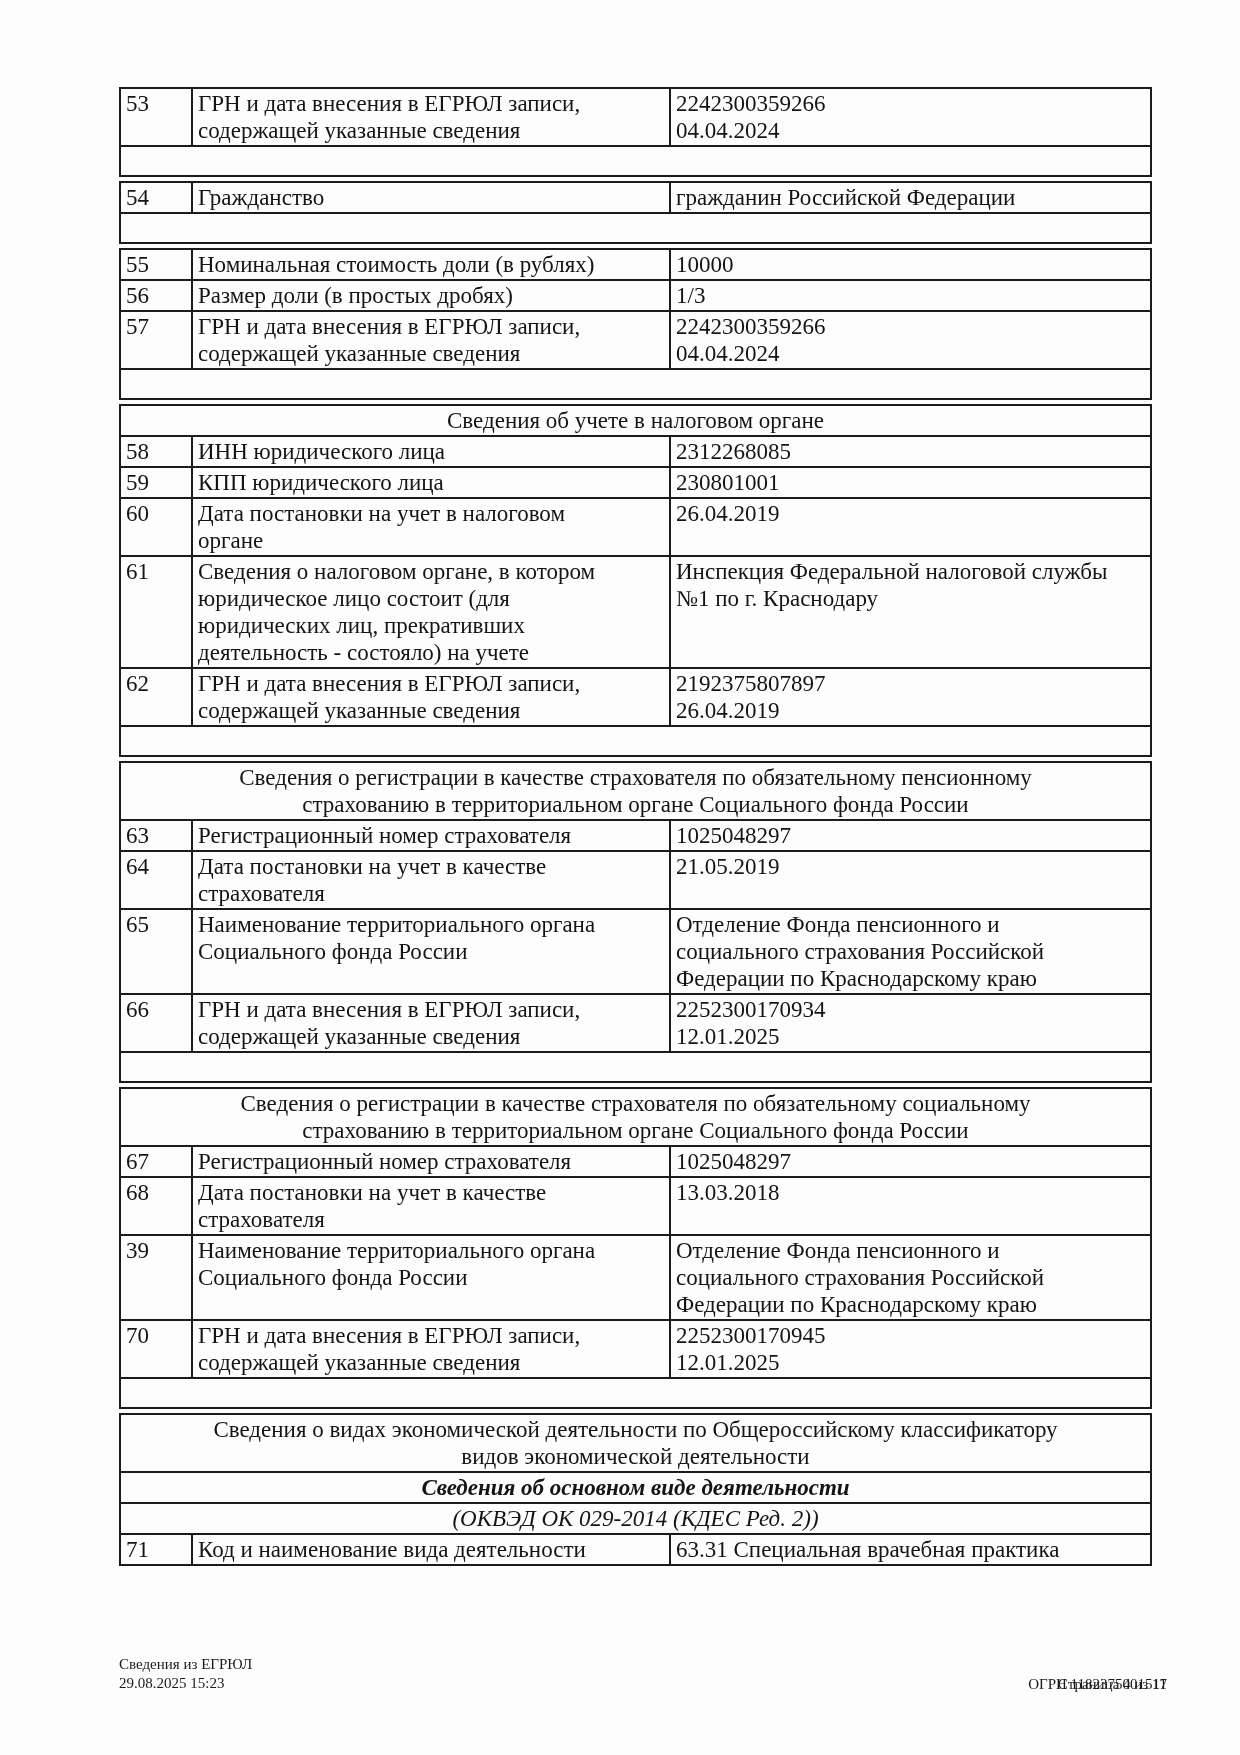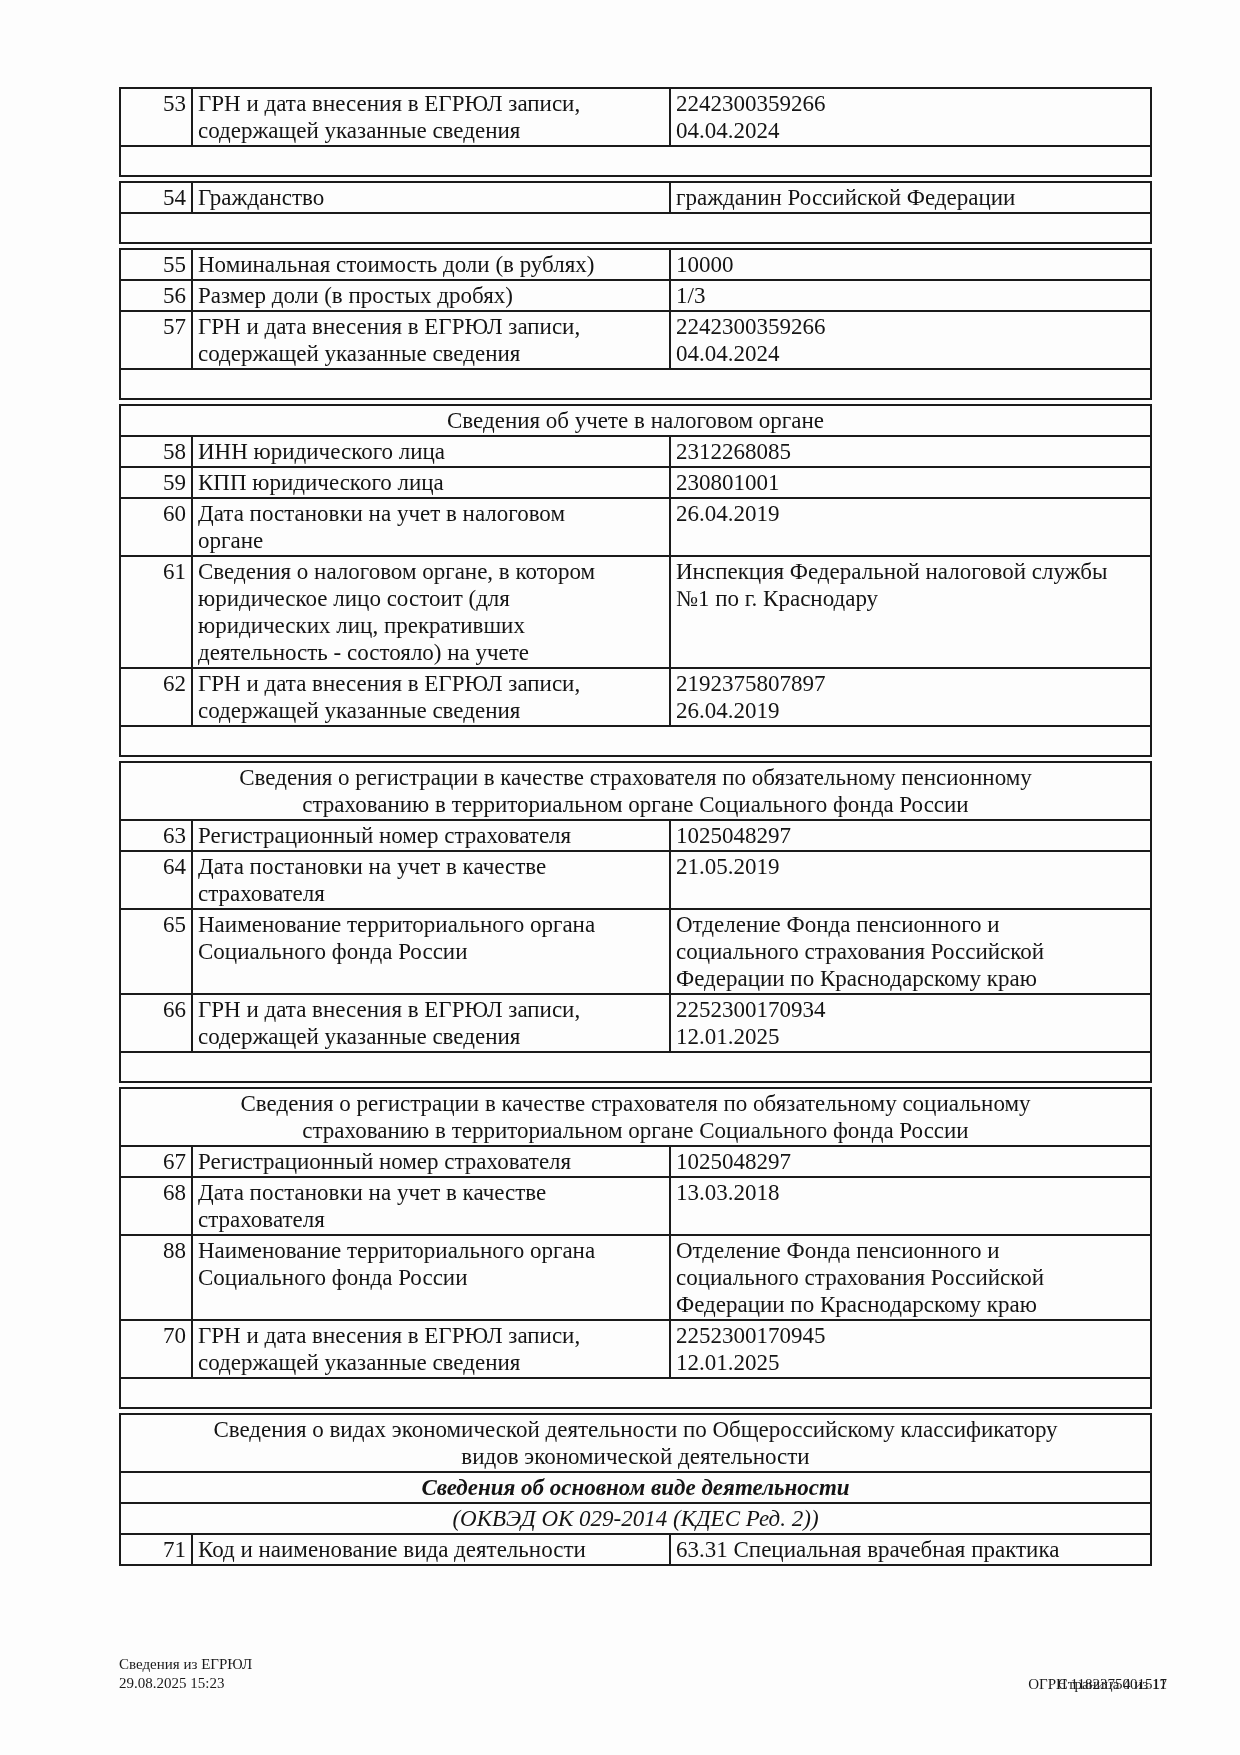--- a/index.html
+++ b/index.html
@@ -20,21 +20,21 @@
   }
   table.blk td {
     border:2px solid #1b1b1b;
     vertical-align:top;
     font-size:23px;
     line-height:27px;
     padding:1px 5px 1px 5px;
     white-space:pre-line;
     overflow:hidden;
   }
-  td.num { text-align:right; padding-left:0; padding-right:0; }
+  td.num { text-align:left; padding-left:0; padding-right:0; }
   tr.hdr td { text-align:center; font-weight:normal; white-space:pre-line; }
   tr.sub1 td { text-align:center; font-weight:bold; font-style:italic; }
   tr.sub2 td { text-align:center; font-style:italic; font-weight:normal; }
   tr.spacer td { height:28px; padding:0; }
   .footer {
     position:absolute; left:119px; top:1655px; width:1048px; height:39px;
     font-size:15px; line-height:19px; color:#1a1a1a;
   }
   .f-left { position:absolute; left:0; top:0; }
   .f-center { position:absolute; left:0; bottom:0; width:100%; text-align:right; }
@@ -221,21 +221,21 @@
         <td>Регистрационный номер страхователя</td>
         <td>1025048297</td>
       </tr>
       <tr>
         <td class="num">68</td>
         <td>Дата постановки на учет в качестве
 страхователя</td>
         <td>13.03.2018</td>
       </tr>
       <tr>
-        <td class="num">88</td>
+        <td class="num">39</td>
         <td>Наименование территориального органа
 Социального фонда России</td>
         <td>Отделение Фонда пенсионного и
 социального страхования Российской
 Федерации по Краснодарскому краю</td>
       </tr>
       <tr>
         <td class="num">70</td>
         <td>ГРН и дата внесения в ЕГРЮЛ записи,
 содержащей указанные сведения</td>

